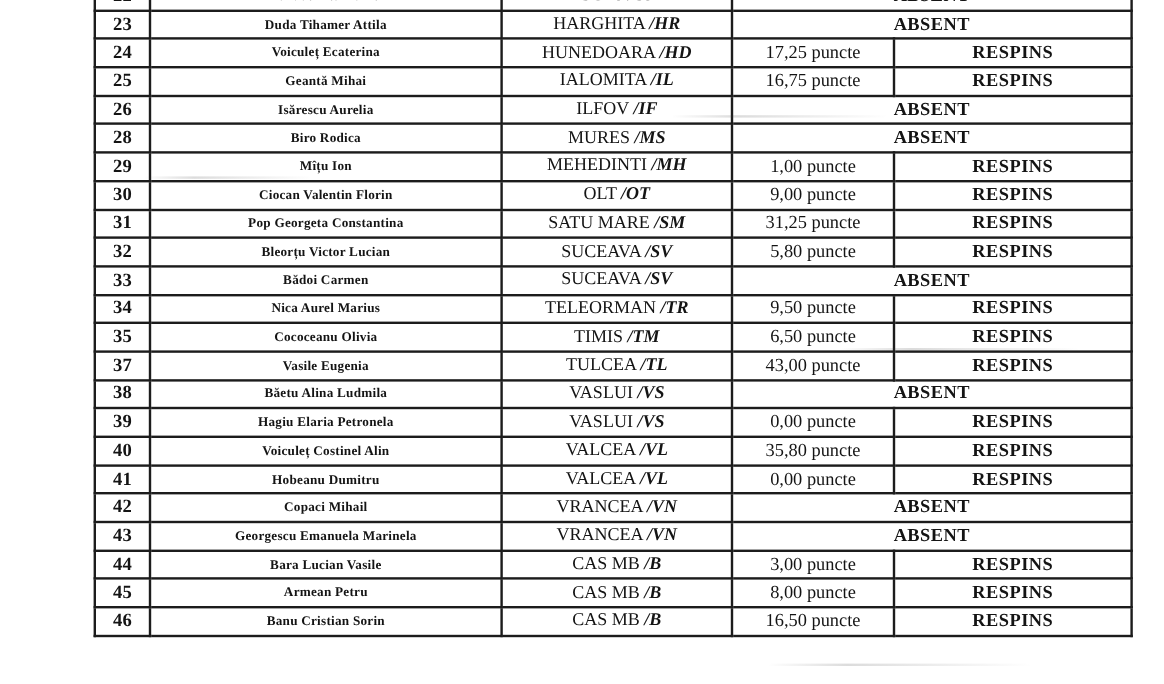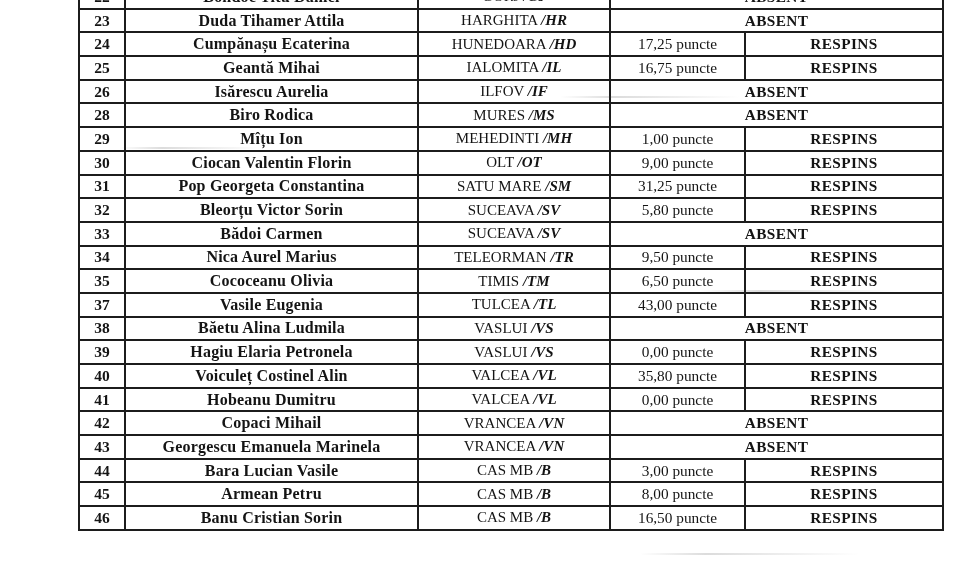--- a/index.html
+++ b/index.html
@@ -41,21 +41,21 @@
     overflow: hidden;
     white-space: nowrap;
   }
   td.c-nr {
     font-weight: bold;
     font-size: 15.5px;
     border-radius: 10px;
   }
   td.c-name {
     font-weight: bold;
-    font-size: 16px;
+    font-size: 11px;
     letter-spacing: 0.2px;
   }
   td.c-county {
     font-weight: normal;
     font-size: 15px;
   }
   td.c-county .code {
     font-weight: bold;
     font-style: italic;
   }
@@ -101,21 +101,21 @@
           <td class="c-result" colspan="2">ABSENT</td>
         </tr>
         <tr>
           <td class="c-nr">23</td>
           <td class="c-name">Duda Tihamer Attila</td>
           <td class="c-county"><span>HARGHITA</span> <span class="code">/HR</span></td>
           <td class="c-result" colspan="2">ABSENT</td>
         </tr>
         <tr>
           <td class="c-nr">24</td>
-          <td class="c-name">Cumpănașu Ecaterina</td>
+          <td class="c-name">Voiculeț Ecaterina</td>
           <td class="c-county"><span>HUNEDOARA</span> <span class="code">/HD</span></td>
           <td class="c-points">17,25 puncte</td>
           <td class="c-result">RESPINS</td>
         </tr>
         <tr>
           <td class="c-nr">25</td>
           <td class="c-name">Geantă Mihai</td>
           <td class="c-county"><span>IALOMITA</span> <span class="code">/IL</span></td>
           <td class="c-points">16,75 puncte</td>
           <td class="c-result">RESPINS</td>
@@ -148,21 +148,21 @@
         </tr>
         <tr>
           <td class="c-nr">31</td>
           <td class="c-name">Pop Georgeta Constantina</td>
           <td class="c-county"><span>SATU MARE</span> <span class="code">/SM</span></td>
           <td class="c-points">31,25 puncte</td>
           <td class="c-result">RESPINS</td>
         </tr>
         <tr>
           <td class="c-nr">32</td>
-          <td class="c-name">Bleorțu Victor Sorin</td>
+          <td class="c-name">Bleorțu Victor Lucian</td>
           <td class="c-county"><span>SUCEAVA</span> <span class="code">/SV</span></td>
           <td class="c-points">5,80 puncte</td>
           <td class="c-result">RESPINS</td>
         </tr>
         <tr>
           <td class="c-nr">33</td>
           <td class="c-name">Bădoi Carmen</td>
           <td class="c-county"><span>SUCEAVA</span> <span class="code">/SV</span></td>
           <td class="c-result" colspan="2">ABSENT</td>
         </tr>

